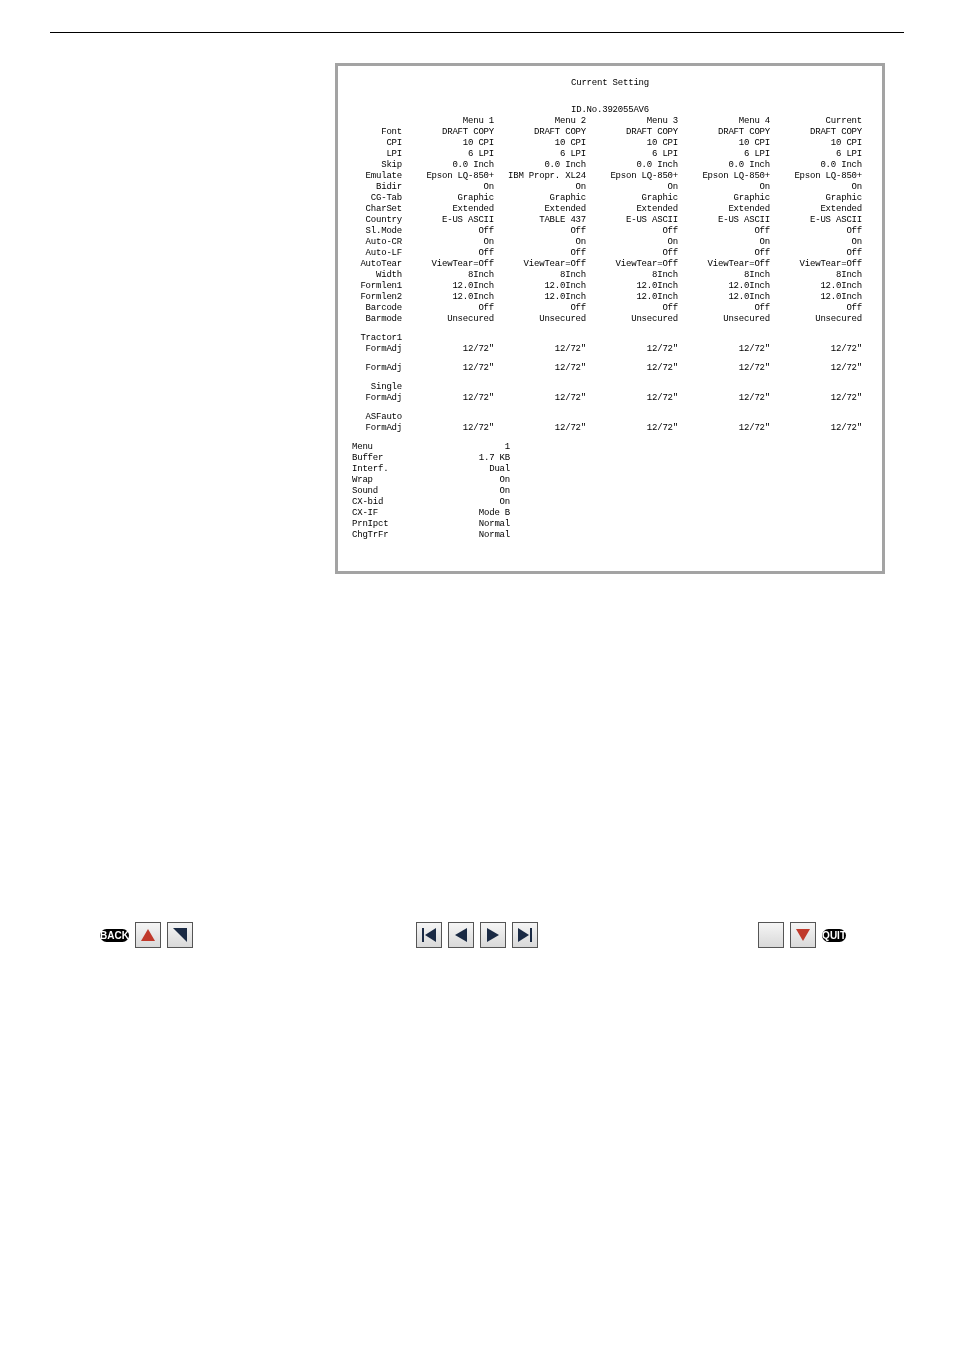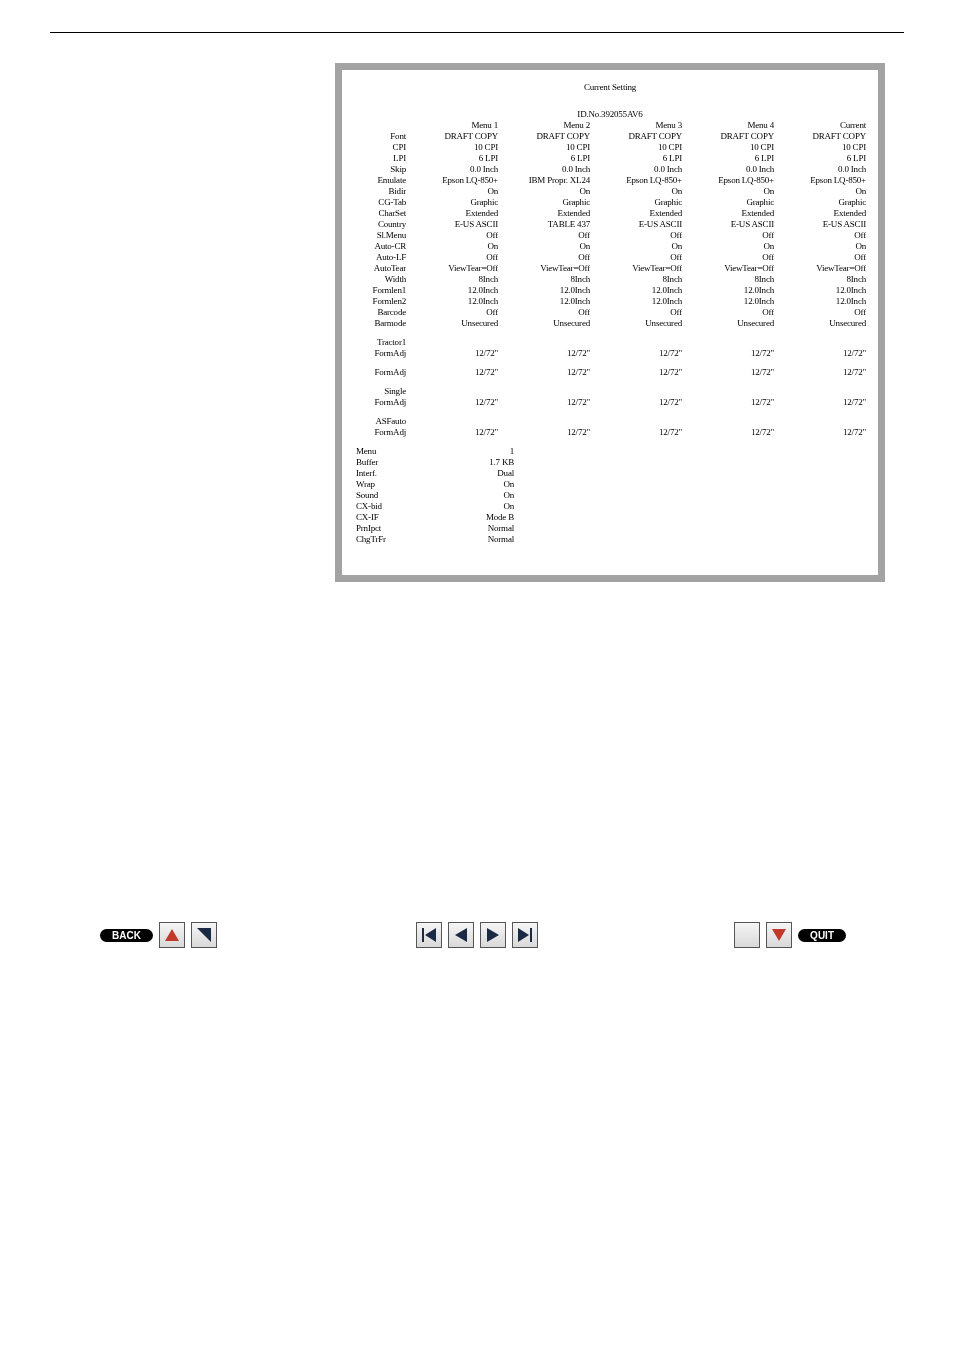--- a/index.html
+++ b/index.html
@@ -1,34 +1,34 @@
 <!DOCTYPE html>
 <html><head>
 <meta charset="utf-8">
 <style>
 html,body{margin:0;padding:0;background:#fff;color:#000;font-family:Arial,Helvetica,sans-serif}
 .page{width:954px;height:1351px;position:relative;margin:0 auto;box-sizing:border-box}
 .rule{border-top:1px solid #000;margin:32px 50px 0 50px}
-.printout{margin:30px 0 0 335px;width:550px;border:7px solid #a3a3a3;box-sizing:border-box;padding:12px 14px 30px 14px;font-family:Liberation Serif, serif;font-size:9px;line-height:11px;letter-spacing:-.2px}
+.printout{margin:30px 0 0 335px;width:550px;border:3px solid #a3a3a3;box-sizing:border-box;padding:12px 14px 30px 14px;font-family:Liberation Mono, monospace;font-size:9px;line-height:11px;letter-spacing:-.2px}
 .printout .title{text-align:center;margin-bottom:16px;font-size:9px}
 .po-table{display:grid;grid-template-columns:50px repeat(5,88px);column-gap:4px}
 .po-table div{white-space:nowrap;text-align:right;overflow:hidden}
 .po-table .lbl{text-align:right}
 .gap{height:8px}
 .single-col{display:grid;grid-template-columns:50px 88px;column-gap:20px}
 .single-col div{white-space:nowrap;text-align:right;overflow:hidden}
 .single-col .lbl{text-align:left}
 .nav{position:absolute;left:100px;top:890px;right:100px;height:36px}
 .nav .left,.nav .center,.nav .right{position:absolute;top:0;display:flex;align-items:center;gap:6px}
 .nav .left{left:0}
 .nav .center{left:50%;transform:translateX(-50%)}
 .nav .right{right:8px}
 .nbtn{width:26px;height:26px;border:1px solid #555;background:linear-gradient(#f5f5f5,#d9d9d9);display:flex;align-items:center;justify-content:center;box-sizing:border-box}
 .nbtn svg{display:block}
-.lbl-pill{font-family:Arial;font-size:10px;font-weight:bold;color:#fff;background:#000;border-radius:7px;padding:1px 12px}
+.lbl-pill{font-family:Arial;font-size:10px;font-weight:bold;color:#fff;background:#000;border-radius:7px;padding:1px 0}
 </style>
 </head>
 <body>
 
 <div class="page">
   <div class="rule"></div>
 
   <div class="printout">
     <div class="title">Current Setting</div>
     <div class="lbl" style="text-align:center;margin-bottom:0">ID.No.392055AV6</div>
@@ -109,21 +109,21 @@
         </div>
         <div class="po-table">
           <div class="lbl">Country</div>
           <div>E-US ASCII</div>
           <div>TABLE 437</div>
           <div>E-US ASCII</div>
           <div>E-US ASCII</div>
           <div>E-US ASCII</div>
         </div>
         <div class="po-table">
-          <div class="lbl">Sl.Menu</div>
+          <div class="lbl">Sl.Mode</div>
           <div>Off</div>
           <div>Off</div>
           <div>Off</div>
           <div>Off</div>
           <div>Off</div>
         </div>
         <div class="po-table">
           <div class="lbl">Auto-CR</div>
           <div>On</div>
           <div>On</div>

